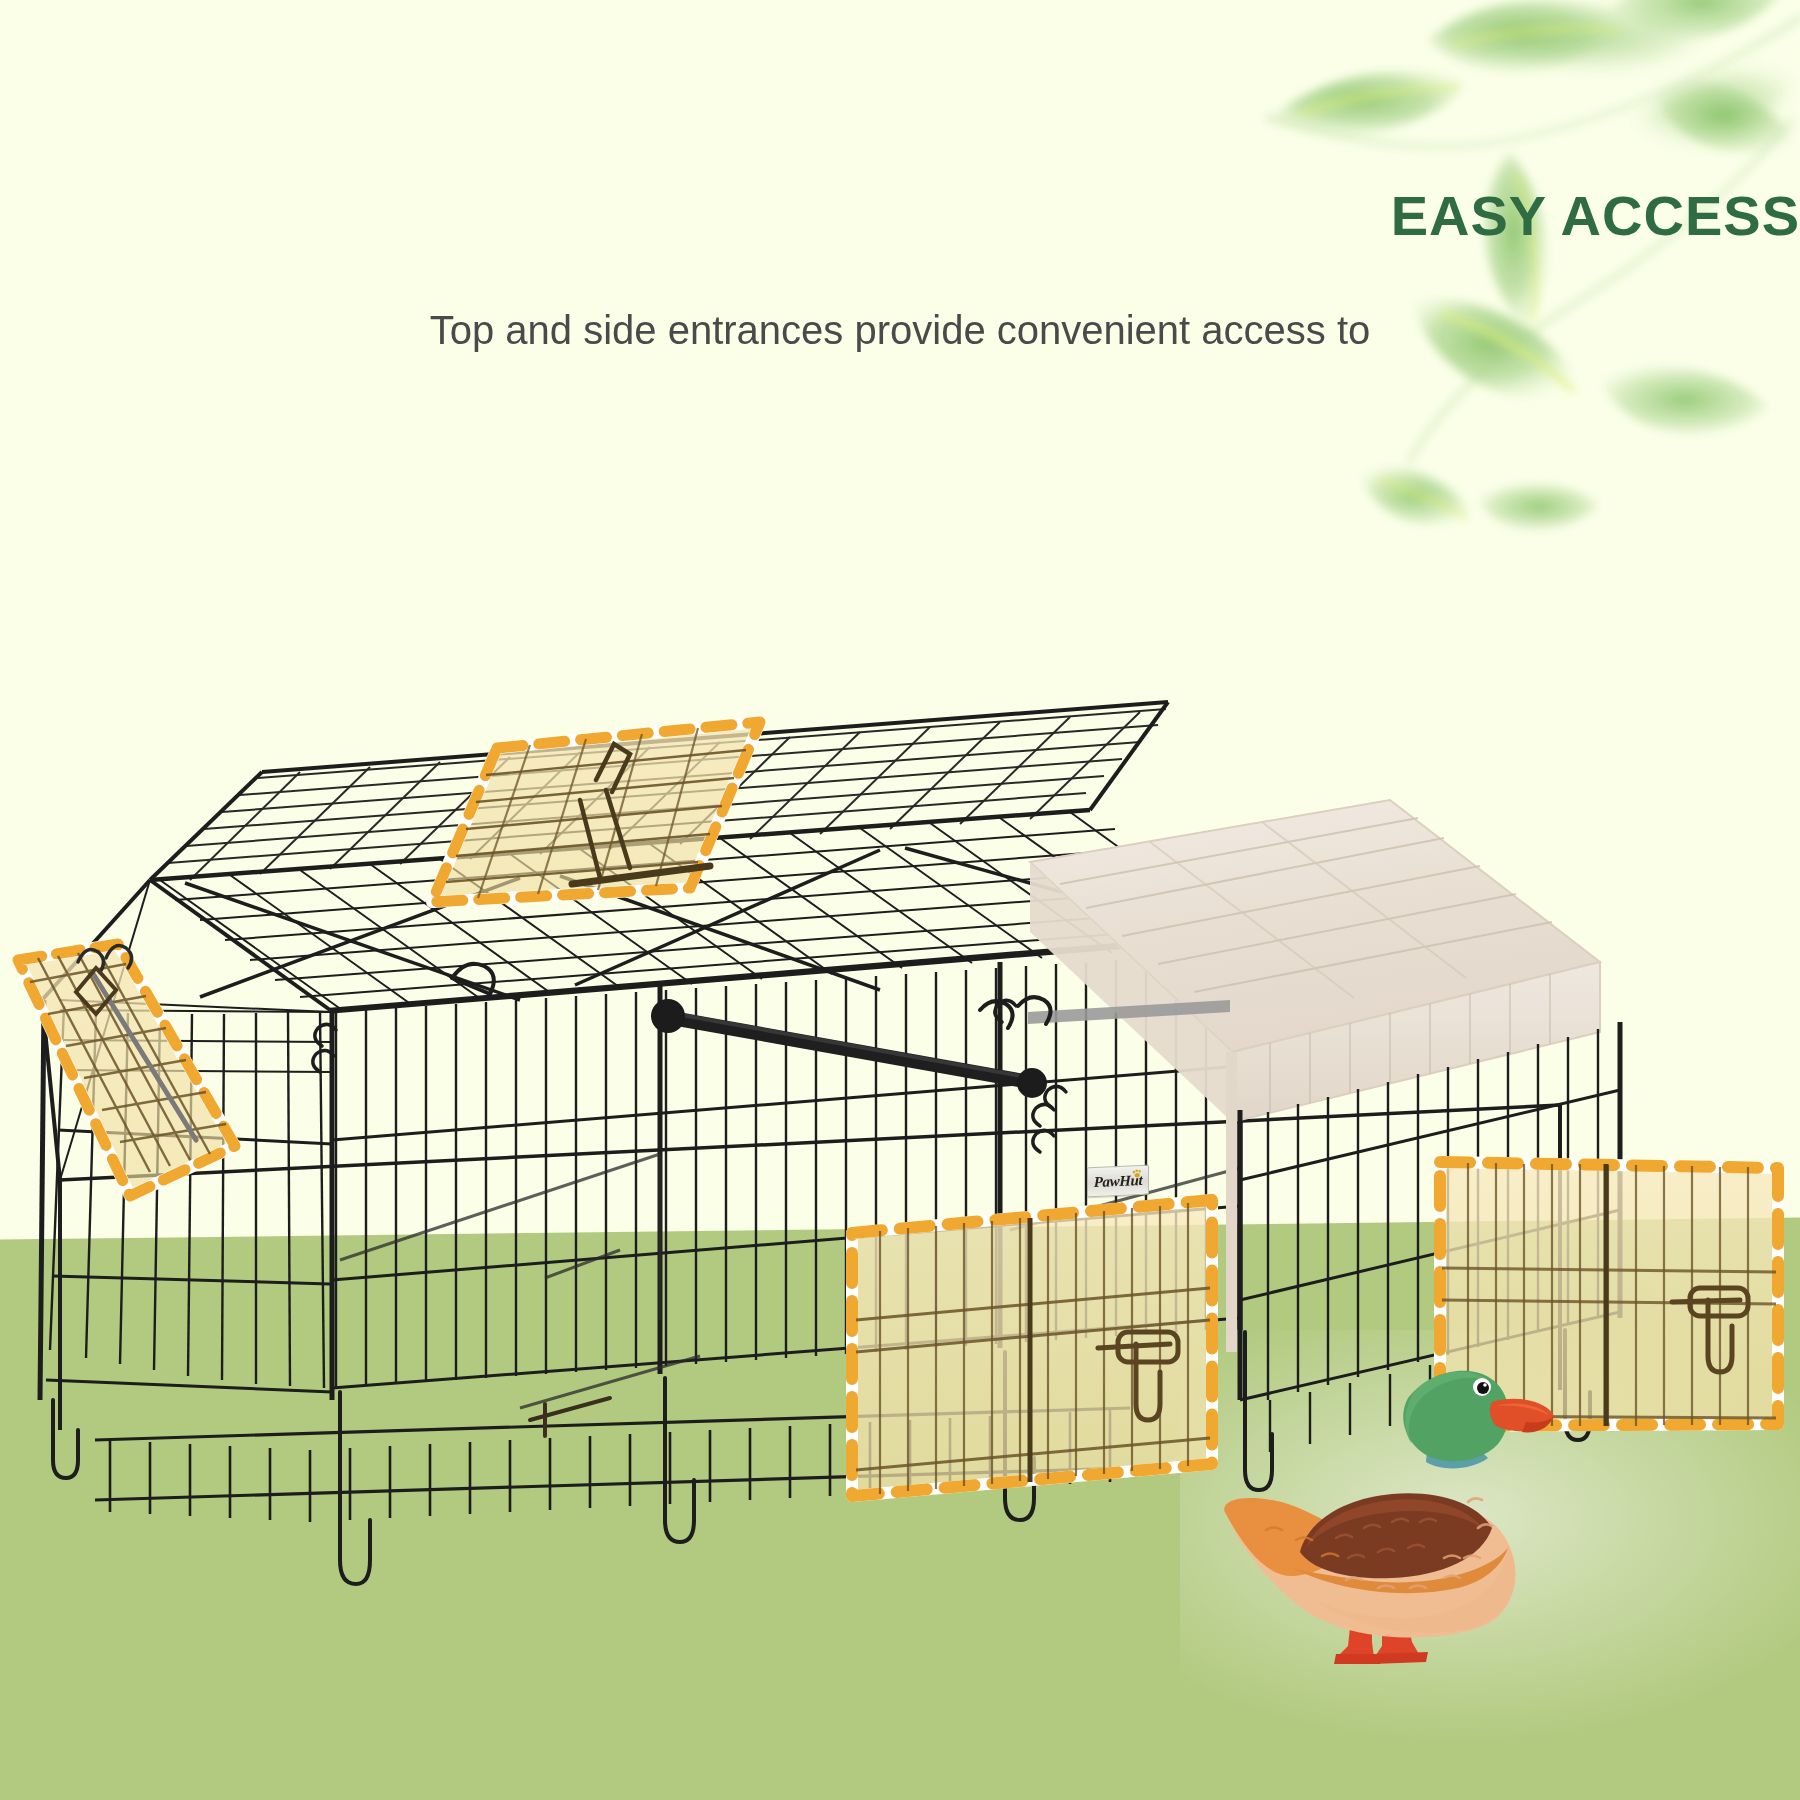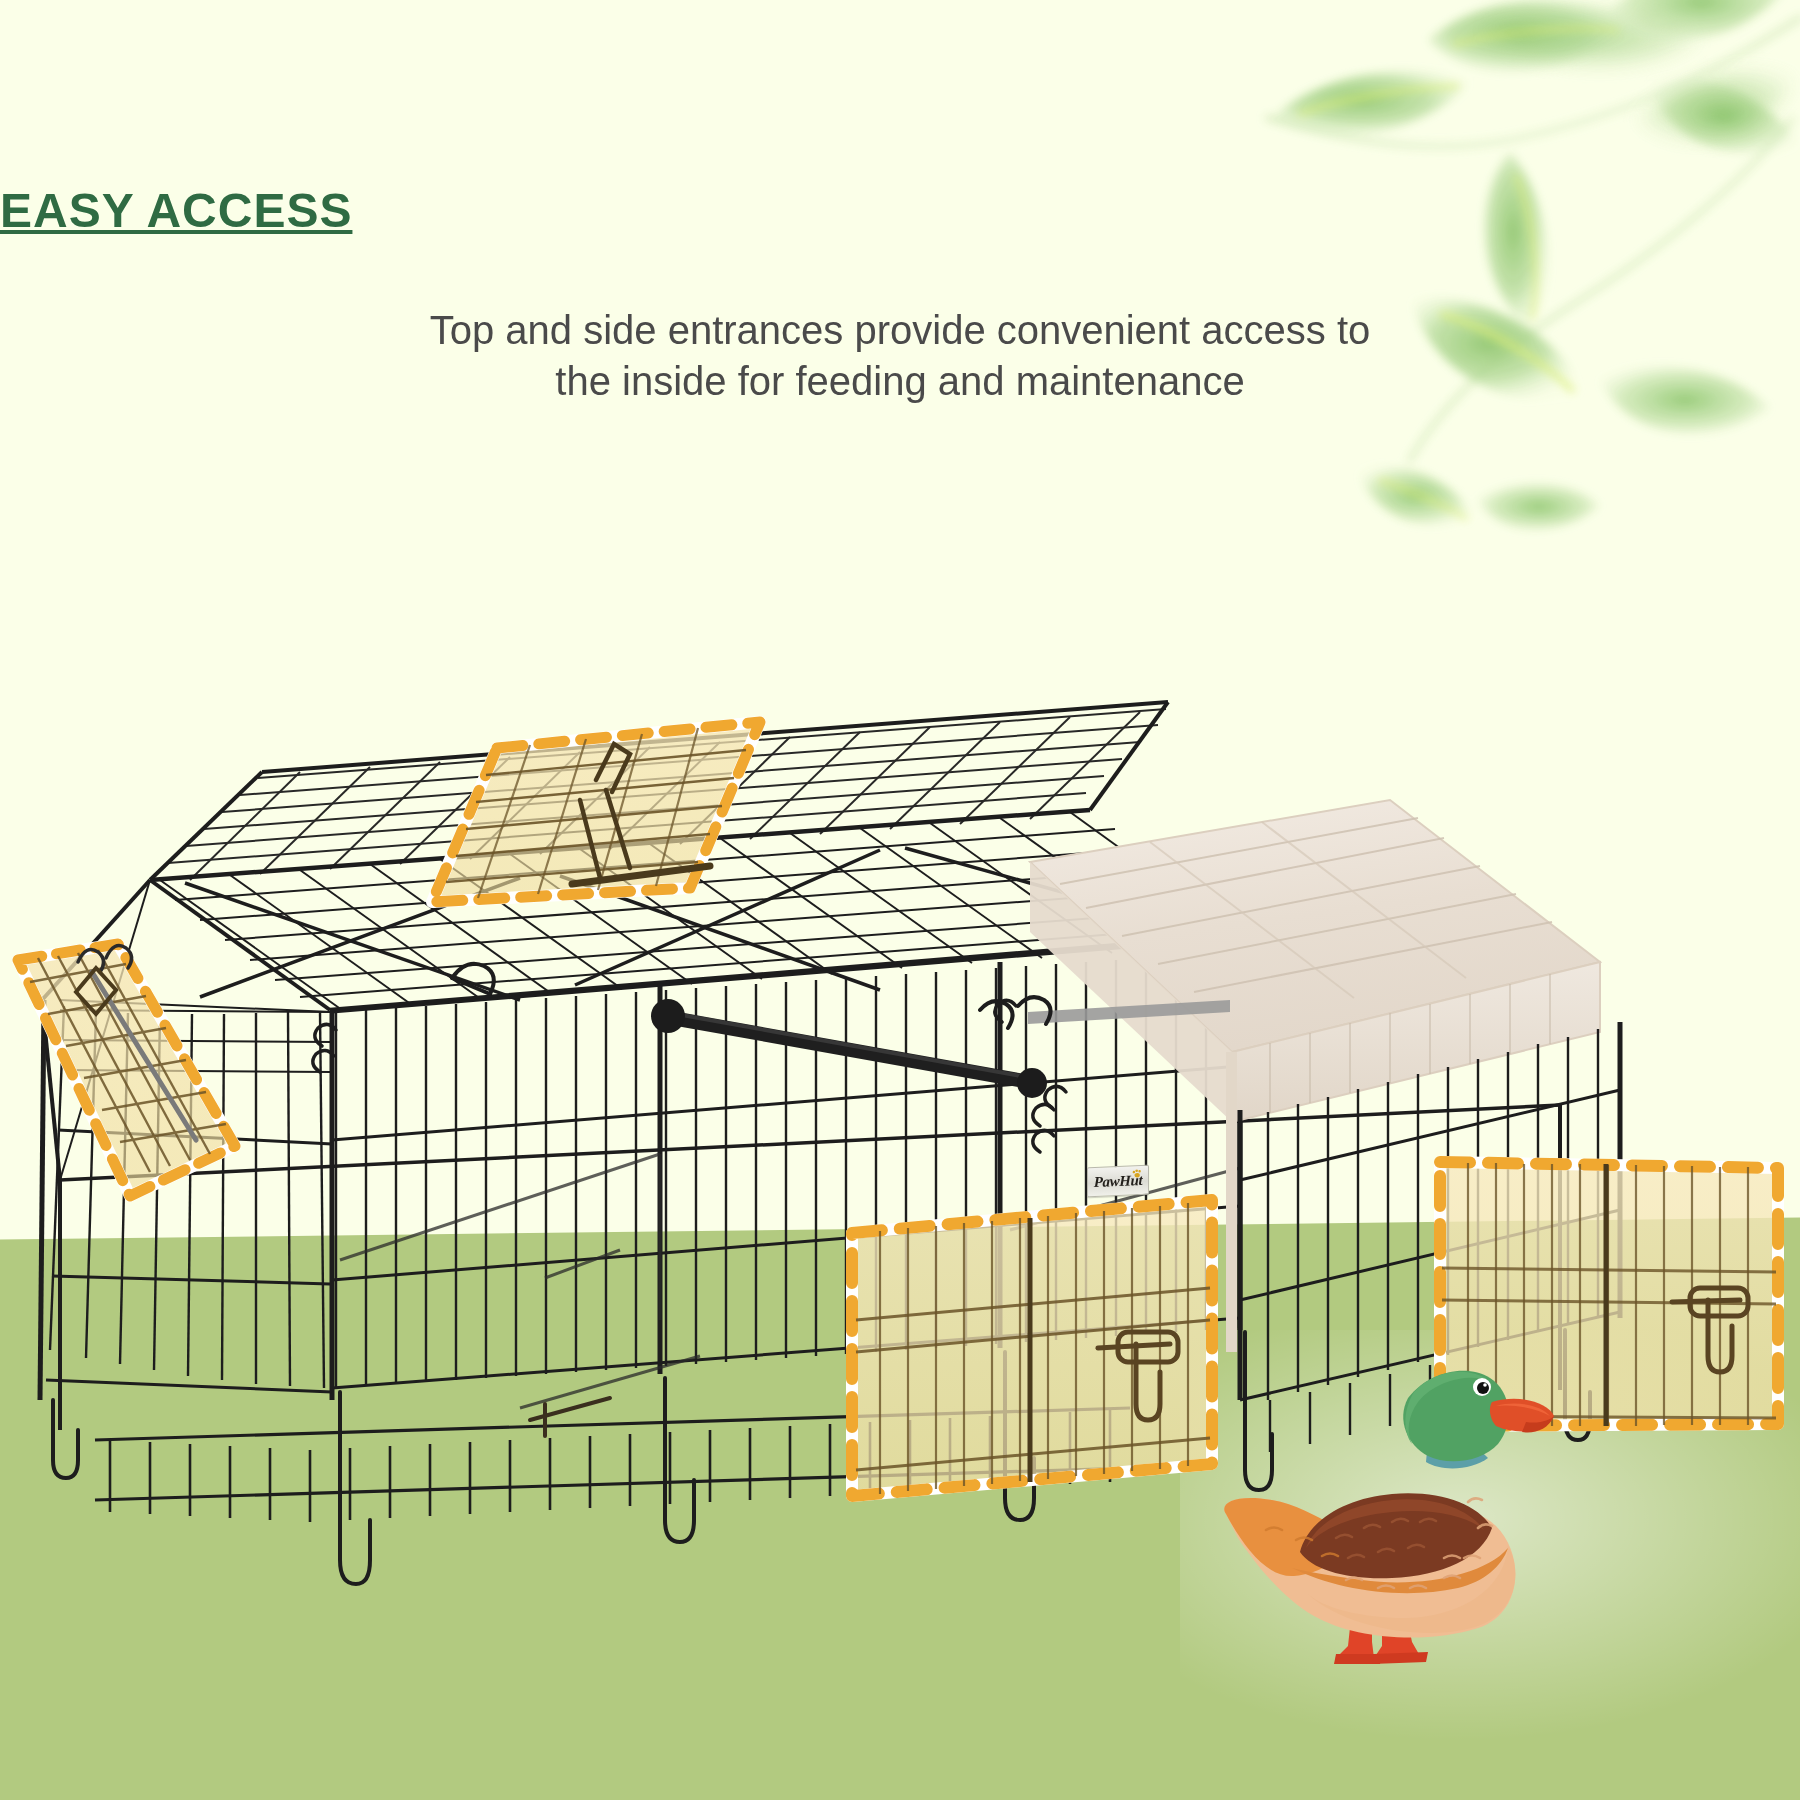--- a/index.html
+++ b/index.html
@@ -53,27 +53,26 @@
     width: 620px; height: 560px;
     pointer-events: none;
     opacity: 0.95;
   }
 
   
   .title {
     position: absolute;
     left: 0; right: 0;
     top: 183px;
-    text-align: left;
-    font-size: 48px;
+    text-align: right;
+    font-size: 56px;
     font-weight: 700;
     letter-spacing: 1px;
     color: #2f6b43;
     font-family: "Liberation Sans", sans-serif;
-    text-decoration: underline;
   }
   .subtitle {
     position: absolute;
     left: 50%;
     transform: translateX(-50%);
     top: 305px;
     width: 1260px;
     text-align: center;
     font-size: 40px;
     line-height: 1.28;
@@ -193,21 +192,20 @@
 
       <path d="M178 470 C220 456 276 480 292 516 C244 540 190 514 178 470 Z" fill="url(#lg2)"></path>
       <path d="M200 480 C236 492 268 508 286 518" stroke="#d9ee72" stroke-width="4" fill="none" opacity="0.75" stroke-linecap="round"></path>
       <path d="M298 500 C336 474 396 480 420 506 C378 540 318 538 298 500 Z" fill="url(#lg2)"></path>
     </g>
   </svg>
 
   <div class="title">EASY ACCESS</div>
   <div class="subtitle">
     <div>Top and side entrances provide convenient access to</div>
-    <div>the inside for feeding and maintenance</div>
   </div>
 
   <svg class="product" viewBox="0 0 1800 1800">
     <defs>
 
       <pattern id="meshV" width="22" height="40" patternUnits="userSpaceOnUse">
         <rect width="22" height="40" fill="none"></rect>
         <line x1="2" y1="0" x2="2" y2="40" stroke="#1d1d1d" stroke-width="2.6"></line>
       </pattern>
       <pattern id="meshGrid" width="26" height="26" patternUnits="userSpaceOnUse">

